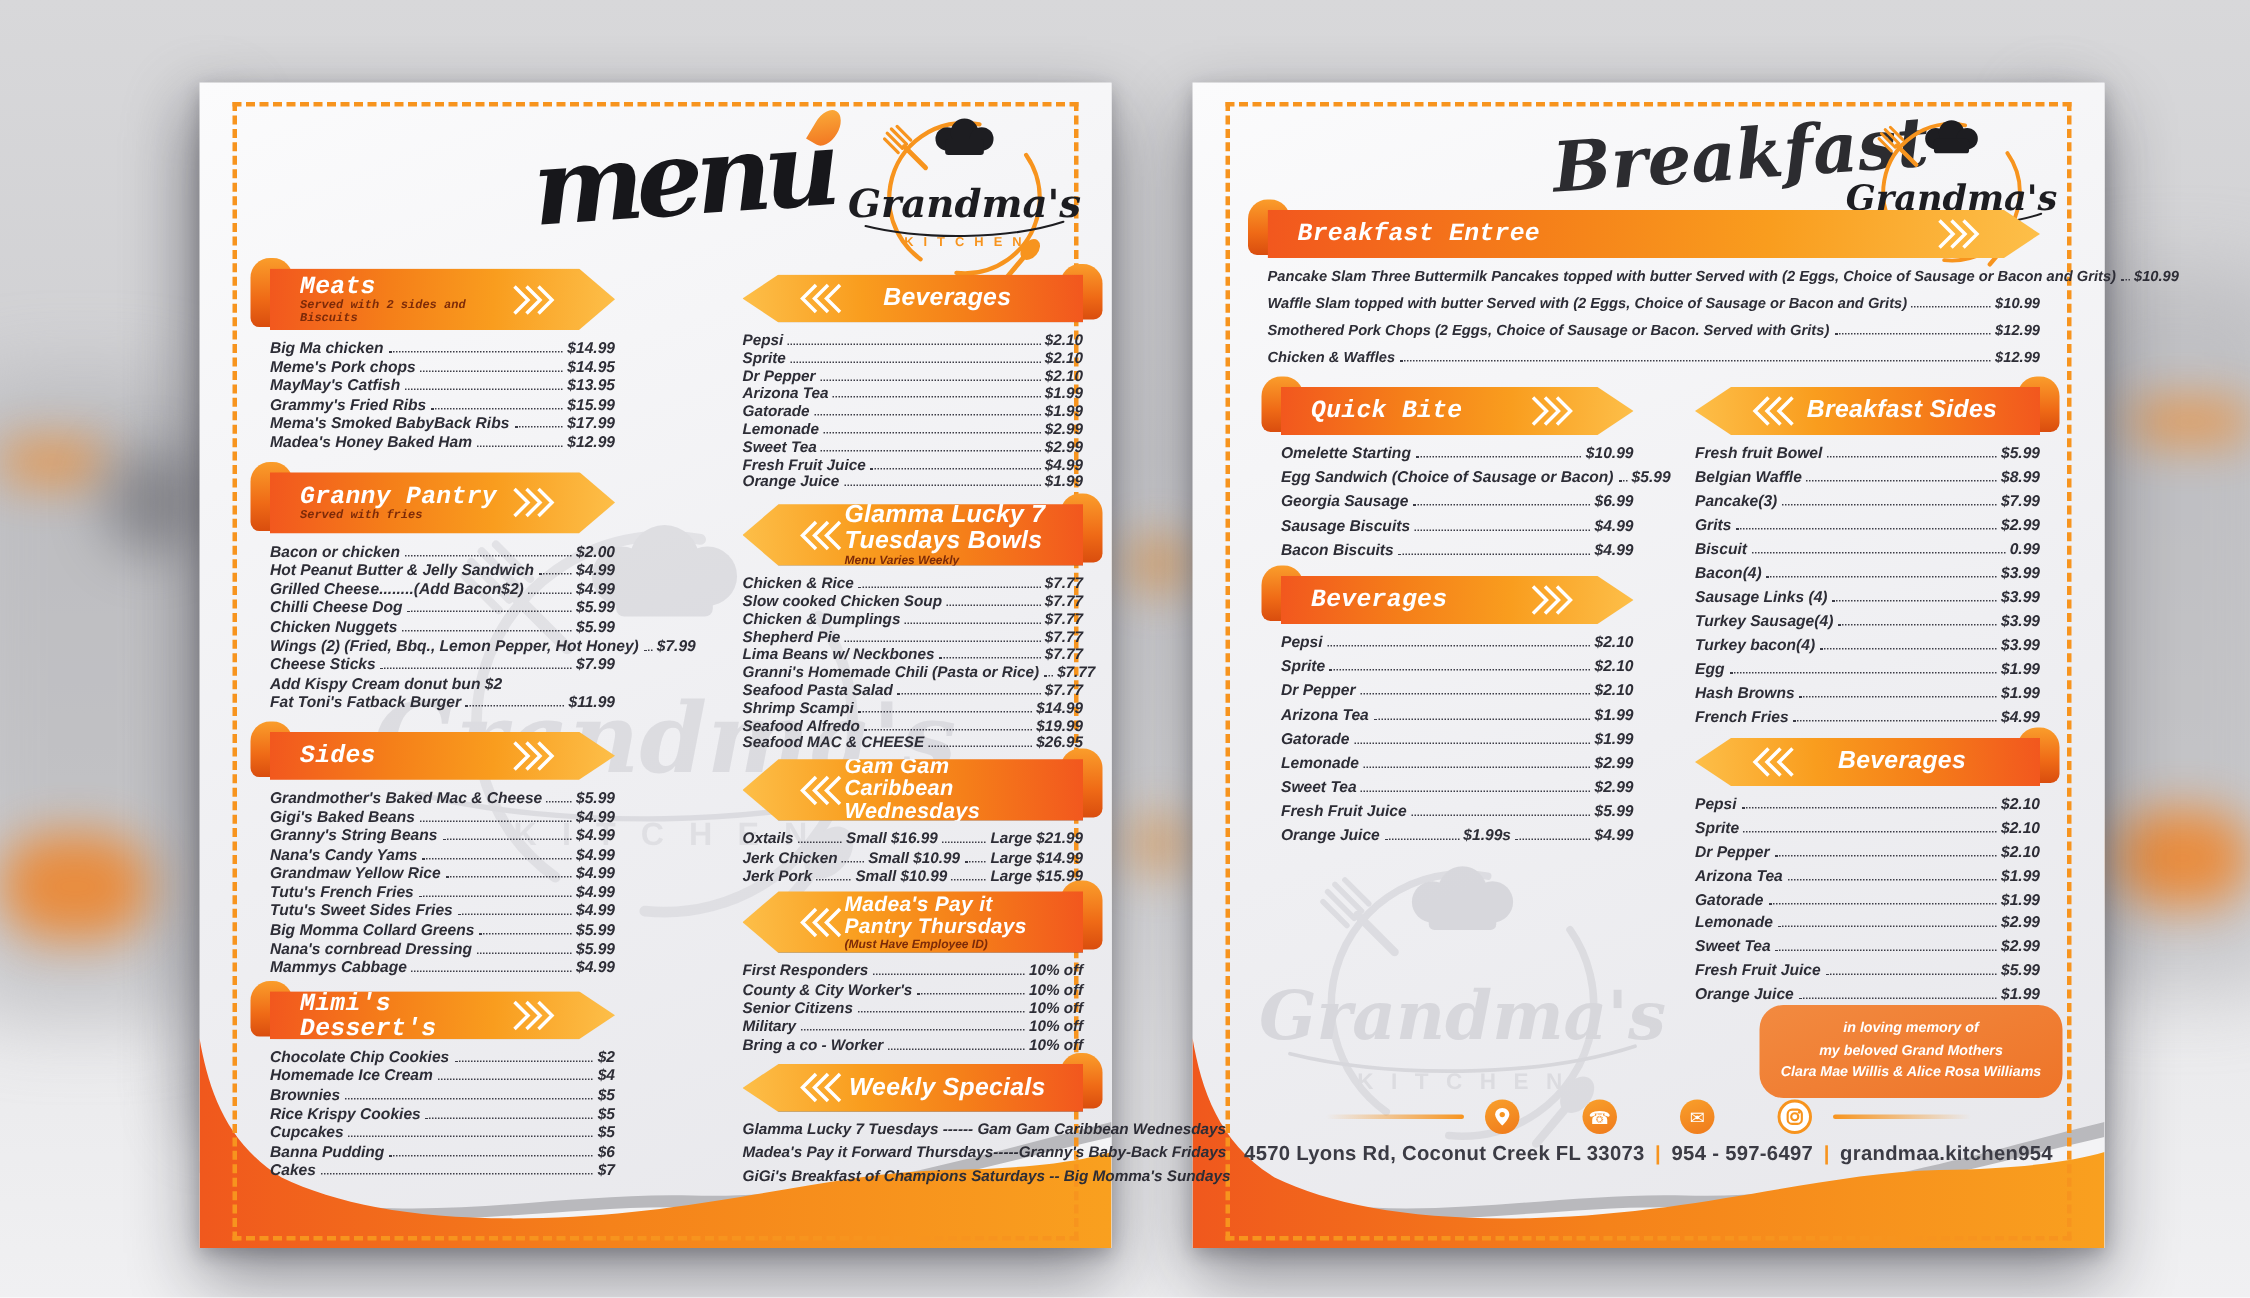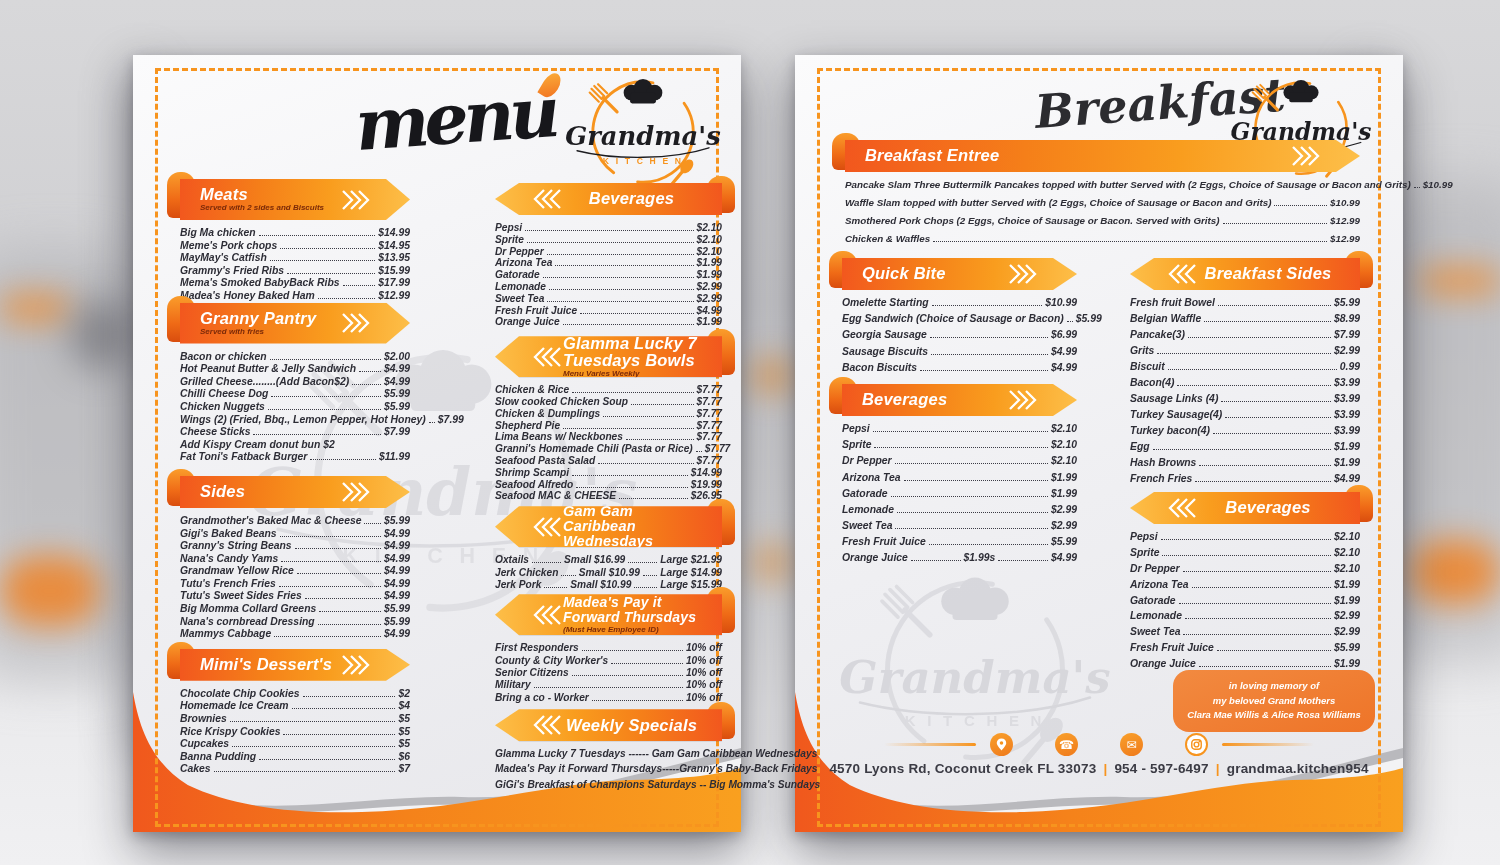--- a/index.html
+++ b/index.html
@@ -42,35 +42,35 @@
   .gk-p2{left:428px;top:16px;width:156px;}
   .breakfast-title{position:absolute;left:240px;top:24px;width:170px;z-index:5;text-align:center;
     font-family:"DejaVu Serif",serif;font-style:italic;font-weight:bold;font-size:46px;
     color:#2c2c30;transform:rotate(-4deg);}
 
   
   .col,.full{position:absolute;z-index:5;}
   .col-l1{left:47px;top:108px;width:230px;}
   .col-r1{left:362px;top:128px;width:227px;}
   .full2{left:50px;top:85px;width:515px;}
-  .col-l2{left:47px;top:203px;width:235px;}
+  .col-l2{left:59px;top:203px;width:235px;}
   .col-r2{left:335px;top:203px;width:230px;}
 
   
   .banner{position:relative;height:32px;margin-bottom:7px;}
   .banner.tall{height:41px;}
   .curl{position:absolute;top:-7px;bottom:2px;width:28px;z-index:0;
         background:linear-gradient(180deg,#fa9d2b 0%,#ef6a16 60%,#d94d0e 100%);}
   .dir-right .curl{left:-13px;border-radius:13px 13px 0 6px;}
   .dir-left  .curl{right:-13px;border-radius:13px 13px 6px 0;}
   .banner-body{position:absolute;inset:0;z-index:1;display:flex;align-items:center;
       filter:drop-shadow(4px 5px 3px rgba(55,55,65,.45));color:#fff;}
   .dir-right .banner-body{background:linear-gradient(93deg,#f2571e 0%,#f57f19 35%,#f99d1e 65%,#fdbf49 100%);
       clip-path:polygon(0 0,calc(100% - 24px) 0,100% 50%,calc(100% - 24px) 100%,0 100%);
-      padding:0 34px 0 20px;}
+      padding:0 34px 0 20px;font-family:Liberation Mono, monospace;}
   .dir-left .banner-body{background:linear-gradient(267deg,#f2571e 0%,#f57f19 35%,#f99d1e 65%,#fdbf49 100%);
       clip-path:polygon(0 50%,24px 0,100% 0,100% 100%,24px 100%);
       padding:0 22px 0 32px;}
   .banner-text{flex:1;line-height:1.05;}
   .align-center .banner-text{text-align:center;}
   .banner-title,.banner-title2{font-style:italic;font-weight:bold;font-size:16.5px;letter-spacing:.2px;}
   .sec-gamgam .banner-title,.sec-gamgam .banner-title2{font-size:14.5px;}
   .sec-madea .banner-title{font-size:14px;}
   .banner-sub{font-style:italic;font-weight:bold;font-size:8px;color:#7c2a08;margin-top:1px;}
   .chev{flex:0 0 auto;}
@@ -83,21 +83,21 @@
   .leader{flex:1;border-bottom:1.6px dotted #3c3c46;margin:0 3px 2px 3px;min-width:6px;}
   .price{flex:0 0 auto;}
   .name{flex:0 0 auto;}
   .col-r1 .item{height:11.8px;font-size:10.2px;}
   .sec-gamgam .item,.sec-madea .item{height:12.4px;}
   .sec-weekly-specials .item{height:15.2px;display:block;text-align:center;font-size:10.2px;}
   .page2 .item{height:16.2px;}
   .full2 .item{height:18px;font-size:9.8px;}
   .sec-breakfast-sides .item{height:16px;}
   .sec-beverages3 .item{height:15.9px;}
-  .sec-meats{margin-top:16px;} .sec-granny-pantry{}
+  .sec-meats{margin-top:16px;} .sec-granny-pantry{margin-top:12px;}
   .sec-sides{margin-top:12px;} .sec-mimis-desserts{margin-top:8px;}
   .sec-glamma-bowls{margin-top:8px;} .sec-gamgam{margin-top:4px;}
   .sec-madea{margin-top:3px;} .sec-weekly-specials{margin-top:5px;}
   .sec-beverages2{margin-top:6px;} .sec-beverages3{margin-top:3px;}
 
   
   .memorial{position:absolute;right:28px;bottom:100px;width:186px;z-index:6;
     background:linear-gradient(160deg,#f28a40,#ee7428);border-radius:16px;
     padding:9px 8px;text-align:center;color:#fff;font-style:italic;font-weight:bold;
     font-size:9.5px;line-height:1.55;}
@@ -598,21 +598,21 @@
       <section class="menu-section sec-madea align-left">
         <div class="banner dir-left tall">
           <span class="curl"></span>
           <div class="banner-body">
             <svg class="chev chev-left" width="36" height="22" viewBox="0 0 36 22">
               <polyline points="3,2 12,11 3,20" fill="none" stroke="#fff" stroke-width="2.3"></polyline>
               <polyline points="11,2 20,11 11,20" fill="none" stroke="#fff" stroke-width="2.3"></polyline>
               <polyline points="19,2 28,11 19,20" fill="none" stroke="#fff" stroke-width="2.3"></polyline>
             </svg>
             <div class="banner-text">
-              <div class="banner-title">Madea's Pay it Forward Thursdays</div>
+              <div class="banner-title">Madea's Pay it Pantry Thursdays</div>
               <div class="banner-sub">(Must Have Employee ID)</div>
             </div>
           </div>
         </div>
         <ul class="items">
           <li class="item">
             <span class="name">First Responders</span>
             <span class="leader"></span>
             <span class="price">10% off</span>
           </li>

